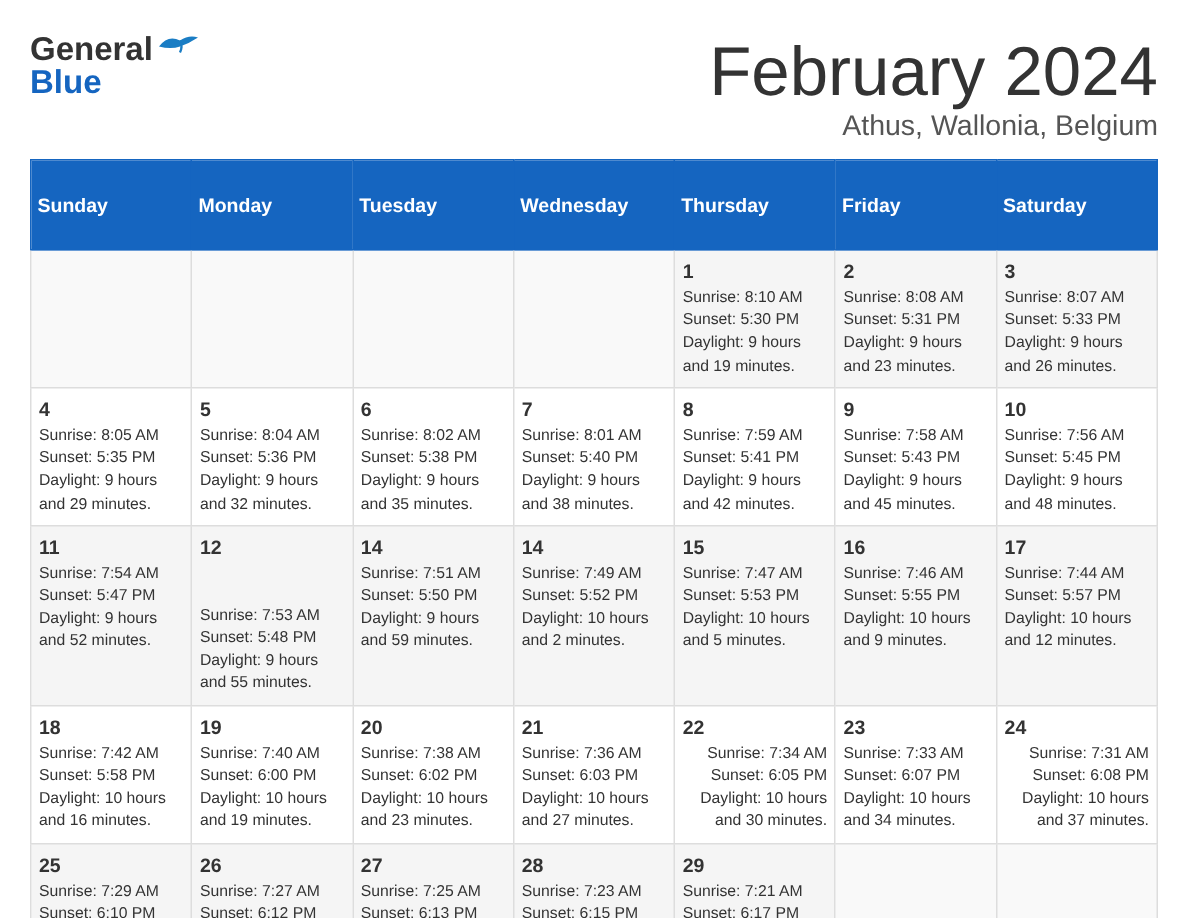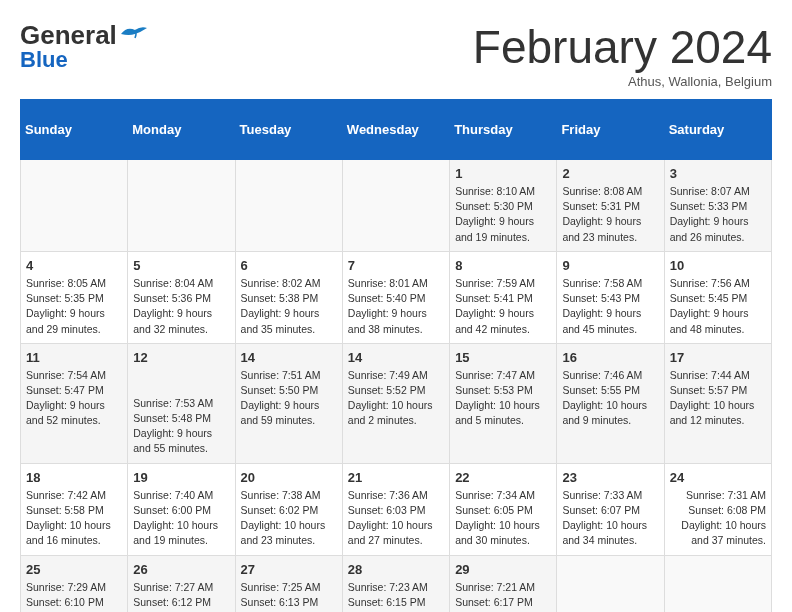--- a/index.html
+++ b/index.html
@@ -71,31 +71,31 @@
       font-size: 10.5px;
     }
     .empty-cell { background: #f9f9f9 !important; }
   </style>
 </head>
 <body>
 
 <div class="header-section">
   <div class="logo">
     <div class="logo-top">
-      <span style="font-size:26px;font-weight:bold;color:#333;">General</span>
+      <span style="font-size:22px;font-weight:bold;color:#333;">General</span>
       <svg width="30" height="20" viewBox="0 0 30 20" style="margin-left:2px;margin-top:-4px;">
         <path d="M2 10 Q8 2 16 6 Q22 2 28 4 Q22 8 16 10 Q10 12 2 10Z" fill="#1a7dc4"></path>
         <path d="M16 6 Q18 10 16 14" stroke="#1a7dc4" stroke-width="1.5" fill="none"></path>
       </svg>
     </div>
     <div style="font-size:22px;font-weight:bold;color:#1565c0;margin-top:-4px;">Blue</div>
   </div>
   <div class="title-section">
     <div style="font-size:46px;color:#333;font-weight:300;">February 2024</div>
-    <div style="font-size:13px;color:#555;">Athus, Wallonia, Belgium</div>
+    <div style="font-size:19px;color:#555;">Athus, Wallonia, Belgium</div>
   </div>
 </div>
 
 <table>
   <thead>
     <tr>
     <th>Sunday</th>
         <th>Monday</th>
         <th>Tuesday</th>
         <th>Wednesday</th>
@@ -258,21 +258,21 @@
         </td>
         <td>
           <div class="day-number">21</div>
           <div class="day-info" style="white-space: pre-line;">Sunrise: 7:36 AM
 Sunset: 6:03 PM
 Daylight: 10 hours
 and 27 minutes.</div>
         </td>
         <td>
           <div class="day-number">22</div>
-          <div class="day-info" style="white-space: pre-line;">Sunrise: 7:34 AM
+          <div class="day-info" style="white-space: pre-line; text-align: right;">Sunrise: 7:34 AM
 Sunset: 6:05 PM
 Daylight: 10 hours
 and 30 minutes.</div>
         </td>
         <td>
           <div class="day-number">23</div>
           <div class="day-info" style="white-space: pre-line;">Sunrise: 7:33 AM
 Sunset: 6:07 PM
 Daylight: 10 hours
 and 34 minutes.</div>

